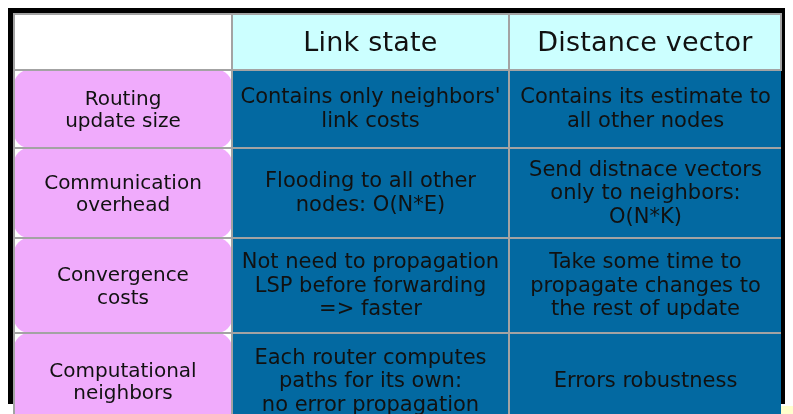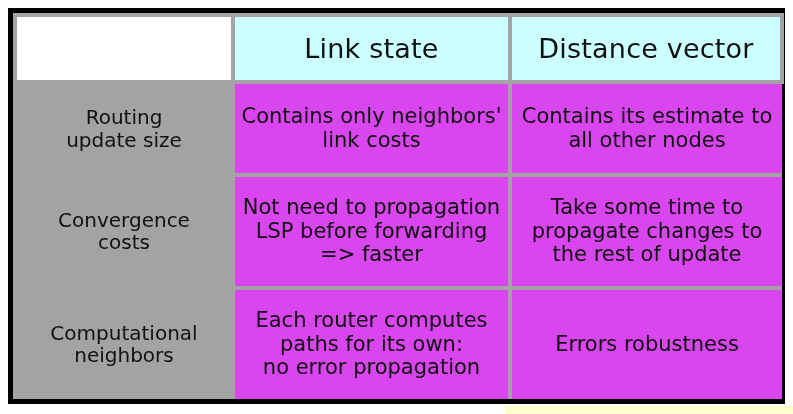--- a/index.html
+++ b/index.html
@@ -45,21 +45,21 @@
   }
 
   table.cmp {
     width: 100%;
     height: 100%;
     border-collapse: collapse;
     table-layout: fixed;
   }
 
   table.cmp td, table.cmp th {
-    border: 4px solid #a3a3a3;
+    border: 2px solid #a3a3a3;
     text-align: center;
     vertical-align: middle;
     padding: 2px 6px;
     font-weight: normal;
     color: #111111;
     line-height: 1.12;
   }
 
   col.c-label { width: 218px; }
   col.c-mid   { width: 277px; }
@@ -73,28 +73,29 @@
     border-left: none;
   }
   td.head-cell {
     background: #ccffff;
     font-size: 27px;
     letter-spacing: 0.2px;
   }
 
   
   td.rowlabel {
-    background: #a3a3a3;
+    background: #f0abfc;
     font-size: 20px;
     border-left: none;
+    border-radius: 15px;
   }
 
   
   td.body-cell {
-    background: #d946ef;
+    background: #0369a1;
     font-size: 21px;
   }
   td.body-cell.last-col { border-right: none; }
 
   tr.r1 td { height: 72px; }
   tr.r2 td { height: 84px; }
   tr.r3 td { height: 89px; }
   tr.r4 td { height: 90px; border-bottom: none; }
 
   .line { display: block; }
@@ -128,20 +129,35 @@
           <td class="body-cell">
             <span class="line">Contains only neighbors'</span>
             <span class="line">link costs</span>
           </td>
           <td class="body-cell last-col">
             <span class="line">Contains its estimate to</span>
             <span class="line">all other nodes</span>
           </td>
         </tr>
 
+        <tr class="r2">
+          <td class="rowlabel">
+            <span class="line">Communication</span>
+            <span class="line">overhead</span>
+          </td>
+          <td class="body-cell">
+            <span class="line">Flooding to all other</span>
+            <span class="line">nodes: O(N*E)</span>
+          </td>
+          <td class="body-cell last-col">
+            <span class="line">Send distnace vectors</span>
+            <span class="line">only to neighbors:</span>
+            <span class="line">O(N*K)</span>
+          </td>
+        </tr>
 
         <tr class="r3">
           <td class="rowlabel">
             <span class="line">Convergence</span>
             <span class="line">costs</span>
           </td>
           <td class="body-cell">
             <span class="line">Not need to propagation</span>
             <span class="line">LSP before forwarding</span>
             <span class="line">=&gt; faster</span>

